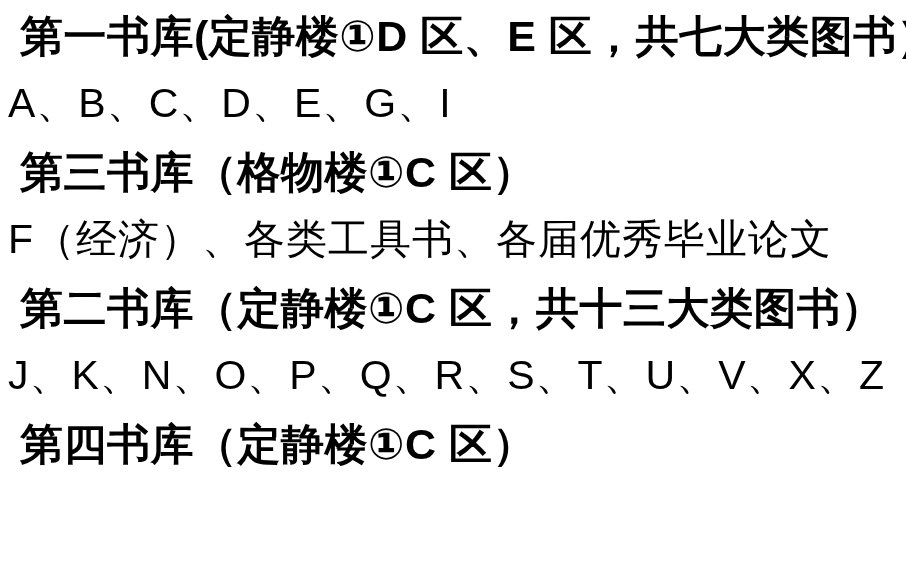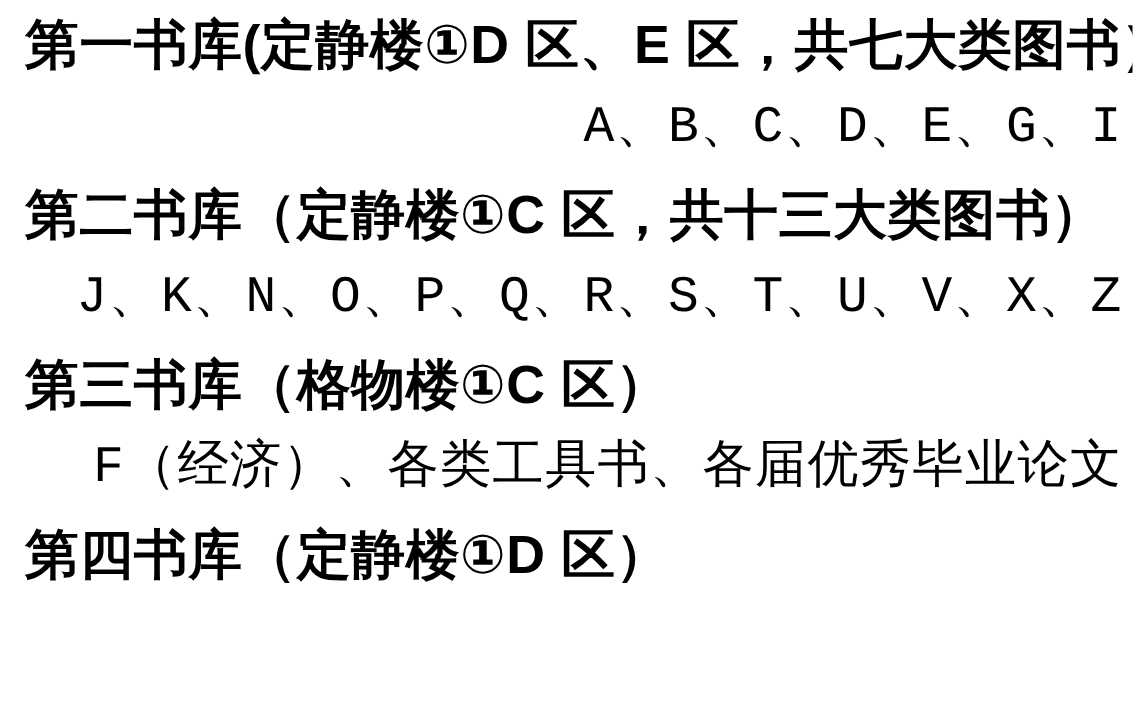--- a/index.html
+++ b/index.html
@@ -28,47 +28,47 @@
     font-weight: bold;
     font-size: 43px;
     line-height: 56px;
     letter-spacing: 0.5px;
     text-align: left;
     white-space: nowrap;
     margin: 0 0 14px 0;
     padding-left: 12px;
   }
   .stack-categories {
-    font-family: Liberation Mono, monospace;
+    font-family: Liberation Sans, sans-serif;
     font-weight: normal;
     font-size: 41px;
     line-height: 50px;
     letter-spacing: 1px;
-    text-align: right;
+    text-align: left;
     white-space: nowrap;
     margin: 0 0 16px 0;
   }
 </style>
 </head>
 <body style="background: rgb(255, 255, 255); color: rgb(0, 0, 0);">
 
 <div class="doc">
 
   <div class="section">
     <div class="stack-heading">第一书库(定静楼①D 区、E 区，共七大类图书）</div>
     <div class="stack-categories">A、B、C、D、E、G、I</div>
   </div>
 
   <div class="section">
+    <div class="stack-heading">第三书库（格物楼①C 区）</div>
+    <div class="stack-categories">F（经济）、各类工具书、各届优秀毕业论文</div>
+  </div>
+
+  <div class="section">
     <div class="stack-heading">第二书库（定静楼①C 区，共十三大类图书）</div>
     <div class="stack-categories">J、K、N、O、P、Q、R、S、T、U、V、X、Z</div>
   </div>
 
   <div class="section">
-    <div class="stack-heading">第三书库（格物楼①C 区）</div>
-    <div class="stack-categories">F（经济）、各类工具书、各届优秀毕业论文</div>
-  </div>
-
-  <div class="section">
-    <div class="stack-heading">第四书库（定静楼①D 区）</div>
+    <div class="stack-heading">第四书库（定静楼①C 区）</div>
   </div>
 
 </div>
 
 </body></html>

